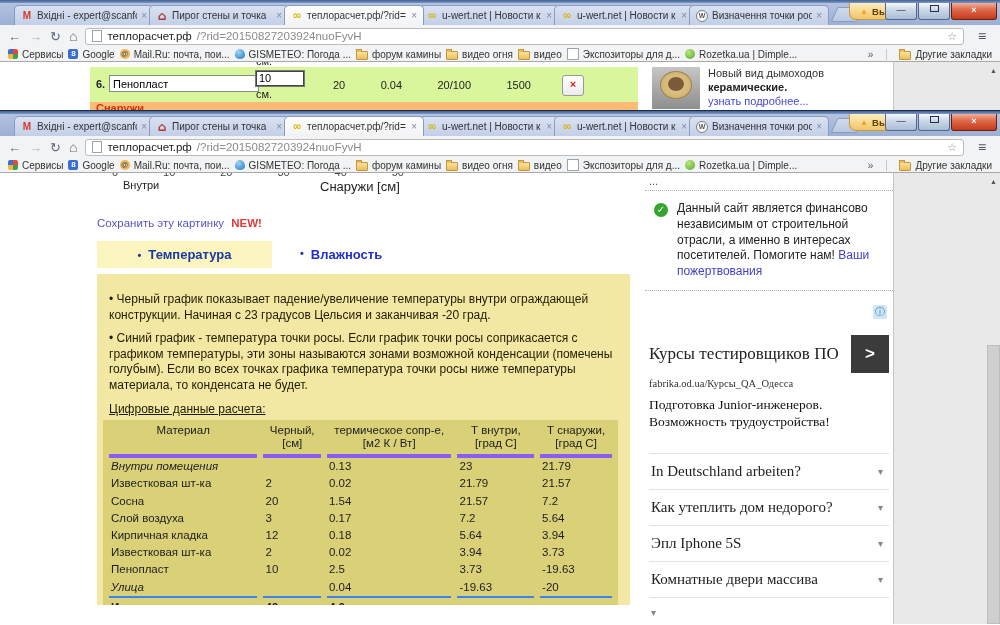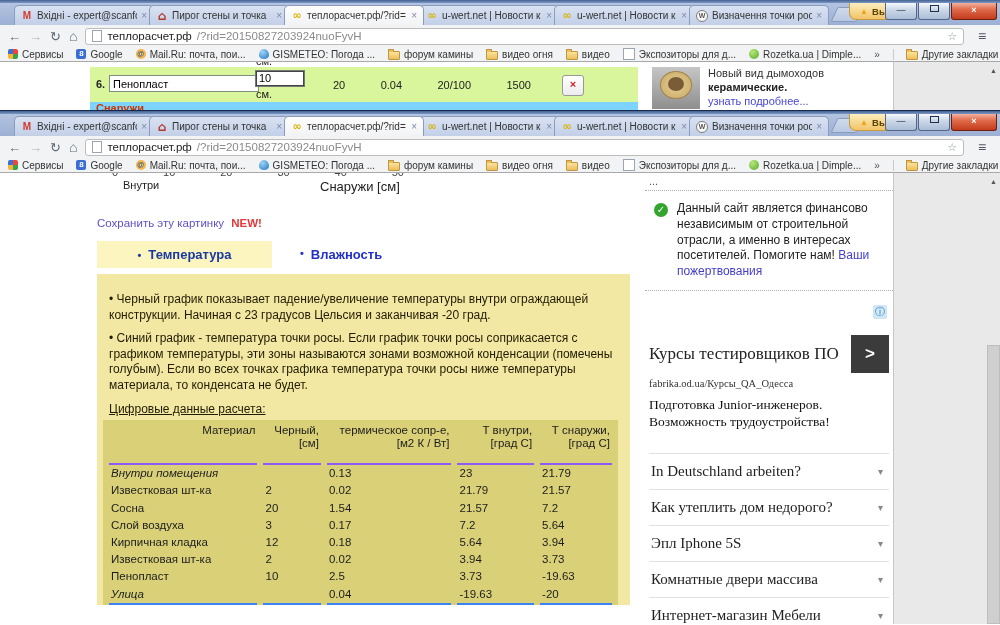--- a/index.html
+++ b/index.html
@@ -44,21 +44,21 @@
   .nav-ico.home{font-size:14px}
   .urlbar{flex:1;height:15px;background:#fff;border:1px solid #bcbcbc;border-radius:3px;display:flex;align-items:center;gap:5px;padding:0 6px;font-size:11.5px}
   .page-ico{width:8px;height:10px;background:#fff;border:1px solid #99a5b1;flex:none}
   .url-host{color:#222;white-space:nowrap}
   .url-path{color:#8a8a8a;white-space:nowrap}
   .star{margin-left:auto;color:#98a2ad;font-size:11px}
   .menu-btn{width:20px;text-align:center;font-size:14px;color:#556;line-height:1}
 
   .bookmarksbar{height:14px;background:#f2f3f4;border-bottom:1px solid #a9a9a9;display:flex;align-items:center;gap:13px;
                 padding:0 8px;font-size:10px;color:#333;white-space:nowrap;overflow:hidden}
-  .bm-list{display:flex;align-items:center;gap:13px}
+  .bm-list{display:flex;align-items:center;gap:5px}
   .bm{display:flex;align-items:center;gap:4px}
   .bm-icon{width:10px;height:10px;flex:none;position:relative;display:inline-block;text-align:center}
   [data-icon="grid"]{background:conic-gradient(#e8483c 0 25%,#37a34a 25% 50%,#f6b53a 50% 75%,#3a6fd8 75%);border-radius:2px}
   [data-icon="google"]{background:#3a6cd4;border-radius:2px}
   [data-icon="google"]::after{content:"8";color:#fff;font:bold 8px/10px "Liberation Sans",sans-serif;display:block}
   [data-icon="mailru"]{background:radial-gradient(#ffd27a,#ef9f2e);border-radius:50%}
   [data-icon="mailru"]::after{content:"@";color:#20537a;font:bold 7px/10px "Liberation Sans",sans-serif;display:block}
   [data-icon="drop"]{background:radial-gradient(circle at 35% 30%,#9fd4f5,#2277c4);border-radius:50% 50% 50% 50%/62% 62% 38% 38%}
   [data-icon="folder"]{height:7px;margin-top:2px;background:linear-gradient(#fbe39a,#edbe5e);border:1px solid #c0973e;border-radius:1px;width:10px}
   [data-icon="folder"]::before{content:"";position:absolute;top:-3px;left:-1px;width:4px;height:2px;background:#edbe5e;border:1px solid #c0973e;border-bottom:none}
@@ -72,21 +72,21 @@
   .clip-unit{position:absolute;left:256px;top:-7px;font-size:11px;color:#222}
   .green-row{position:absolute;left:90px;top:5px;width:548px;height:35px;background:#d9f69c}
   .row-index{position:absolute;left:6px;top:11px;font-size:11px;font-weight:bold;color:#222}
   .mat-input{position:absolute;left:19px;top:8px;width:142px;height:15px;border:1px solid #7f8f7f;font-size:11px;padding:0 3px;background:#fff;box-sizing:content-box}
   .thick-wrap{position:absolute;left:166px;top:1px;width:62px}
   .thick-input{width:42px;height:13px;border:1px solid #444;outline:1px solid #777;font-size:11px;padding:0 2px;background:#fff}
   .thick-unit{display:block;font-size:11px;color:#222;margin-top:2px}
   .vals{position:absolute;left:243px;top:12px;width:198px;display:flex;justify-content:space-between;font-size:11px;color:#222}
   .del-btn{position:absolute;left:472px;top:8px;width:20px;height:19px;background:linear-gradient(#fff,#ececec);
            border:1px solid #999;border-radius:3px;color:#cc2222;font-weight:bold;font-size:11px;text-align:center;line-height:17px}
-  .outside-strip{position:absolute;left:90px;top:40px;width:548px;height:9px;background:#7dd3fc}
+  .outside-strip{position:absolute;left:90px;top:40px;width:548px;height:9px;background:#fdba74}
   .outside-label{position:absolute;left:6px;top:0;font-size:11px;font-weight:bold;color:#cc3300}
   .w1-ad{position:absolute;left:652px;top:5px;width:236px;height:44px;display:flex;gap:8px;background:#fff}
   .chimney{width:48px;height:42px;background:linear-gradient(#c6c6c6,#8e8e8e);position:relative;flex:none}
   .chimney::before{content:"";position:absolute;left:8px;top:4px;width:30px;height:26px;border-radius:50%;
                    background:radial-gradient(#e6cf96,#c9a863);border:1px solid #a08448}
   .chimney::after{content:"";position:absolute;left:16px;top:10px;width:16px;height:14px;border-radius:50%;background:#7a5c38}
   .ad-l1{font-size:11px;color:#333;line-height:1.25}
   .ad-l2{font-size:11px;font-weight:bold;color:#222;line-height:1.25}
   .ad-l3{font-size:11px;color:#4646d8;line-height:1.25}
 
@@ -107,21 +107,21 @@
   .tab-temp{position:absolute;left:97px;top:68px;width:175px;height:27px;background:#fcf5c0;display:flex;align-items:center;
             justify-content:center;gap:7px;font-size:13px;font-weight:bold;color:#1a3aa0}
   .tab-hum{position:absolute;left:300px;top:74px;display:flex;gap:7px;font-size:13px;font-weight:bold;color:#2330c8}
   .bullet-dot{font-size:11px}
   .yellow-block{position:absolute;left:97px;top:101px;width:533px;height:331px;background:#f2e7a3;
                 padding:10px 12px;box-sizing:border-box;font-size:12px;color:#201c00;overflow:hidden}
   .yb-p{margin:8px 0 8px;line-height:1.3}
   .calc-title{text-decoration:underline;margin:8px 0 4px;font-size:12px}
   table.calc{border-collapse:separate;border-spacing:6px 0;margin-left:-6px;width:calc(100% + 6px);
              background:#d9d078;font-size:11.5px;color:#1d1d1d}
-  table.calc th{font-weight:normal;text-align:right;vertical-align:top;padding:4px 2px 12px;border-bottom:2px solid #8b5cf6;line-height:1.2}
+  table.calc th{font-weight:normal;text-align:center;vertical-align:top;padding:4px 2px 3px;border-bottom:4px solid #8b5cf6;line-height:1.2}
   table.calc td{padding:2px 2px;line-height:1.15}
   table.calc tbody tr:last-child td{border-bottom:2px solid #3b82f6}
   table.calc tfoot td{font-weight:bold;padding:3px 2px}
   table.calc tr[data-style="italic"] td:first-child{font-style:italic}
   .col-mat{width:31%}.col-th{width:12%}.col-res{width:26%}.col-tin{width:16%}.col-tout{width:15%}
   .result-row{display:flex;align-items:center;gap:6px;margin-top:8px}
   .result-label{font-size:9.5px;color:#222;white-space:nowrap}
   .result-input{width:330px;height:14px;border:1px solid #888;font-size:10.5px;padding:0 3px;background:#fff}
 
   
@@ -591,21 +591,20 @@
             <span class="item-text">Эпл Iphone 5S</span>
             <span class="arrow">▾</span>
           </div>
 
           <div class="sb-item">
             <span class="item-text">Комнатные двери массива</span>
             <span class="arrow">▾</span>
           </div>
 
           <div class="sb-item">
-            <span class="item-text">Интернет-магазин Мебели</span>
             <span class="arrow">▾</span>
           </div>
         </div>
       </div>
 
       <div class="gray-pane">
         <span class="scroll-up">▲</span>
         <div class="scroll-thumb"></div>
       </div>
     </div>

